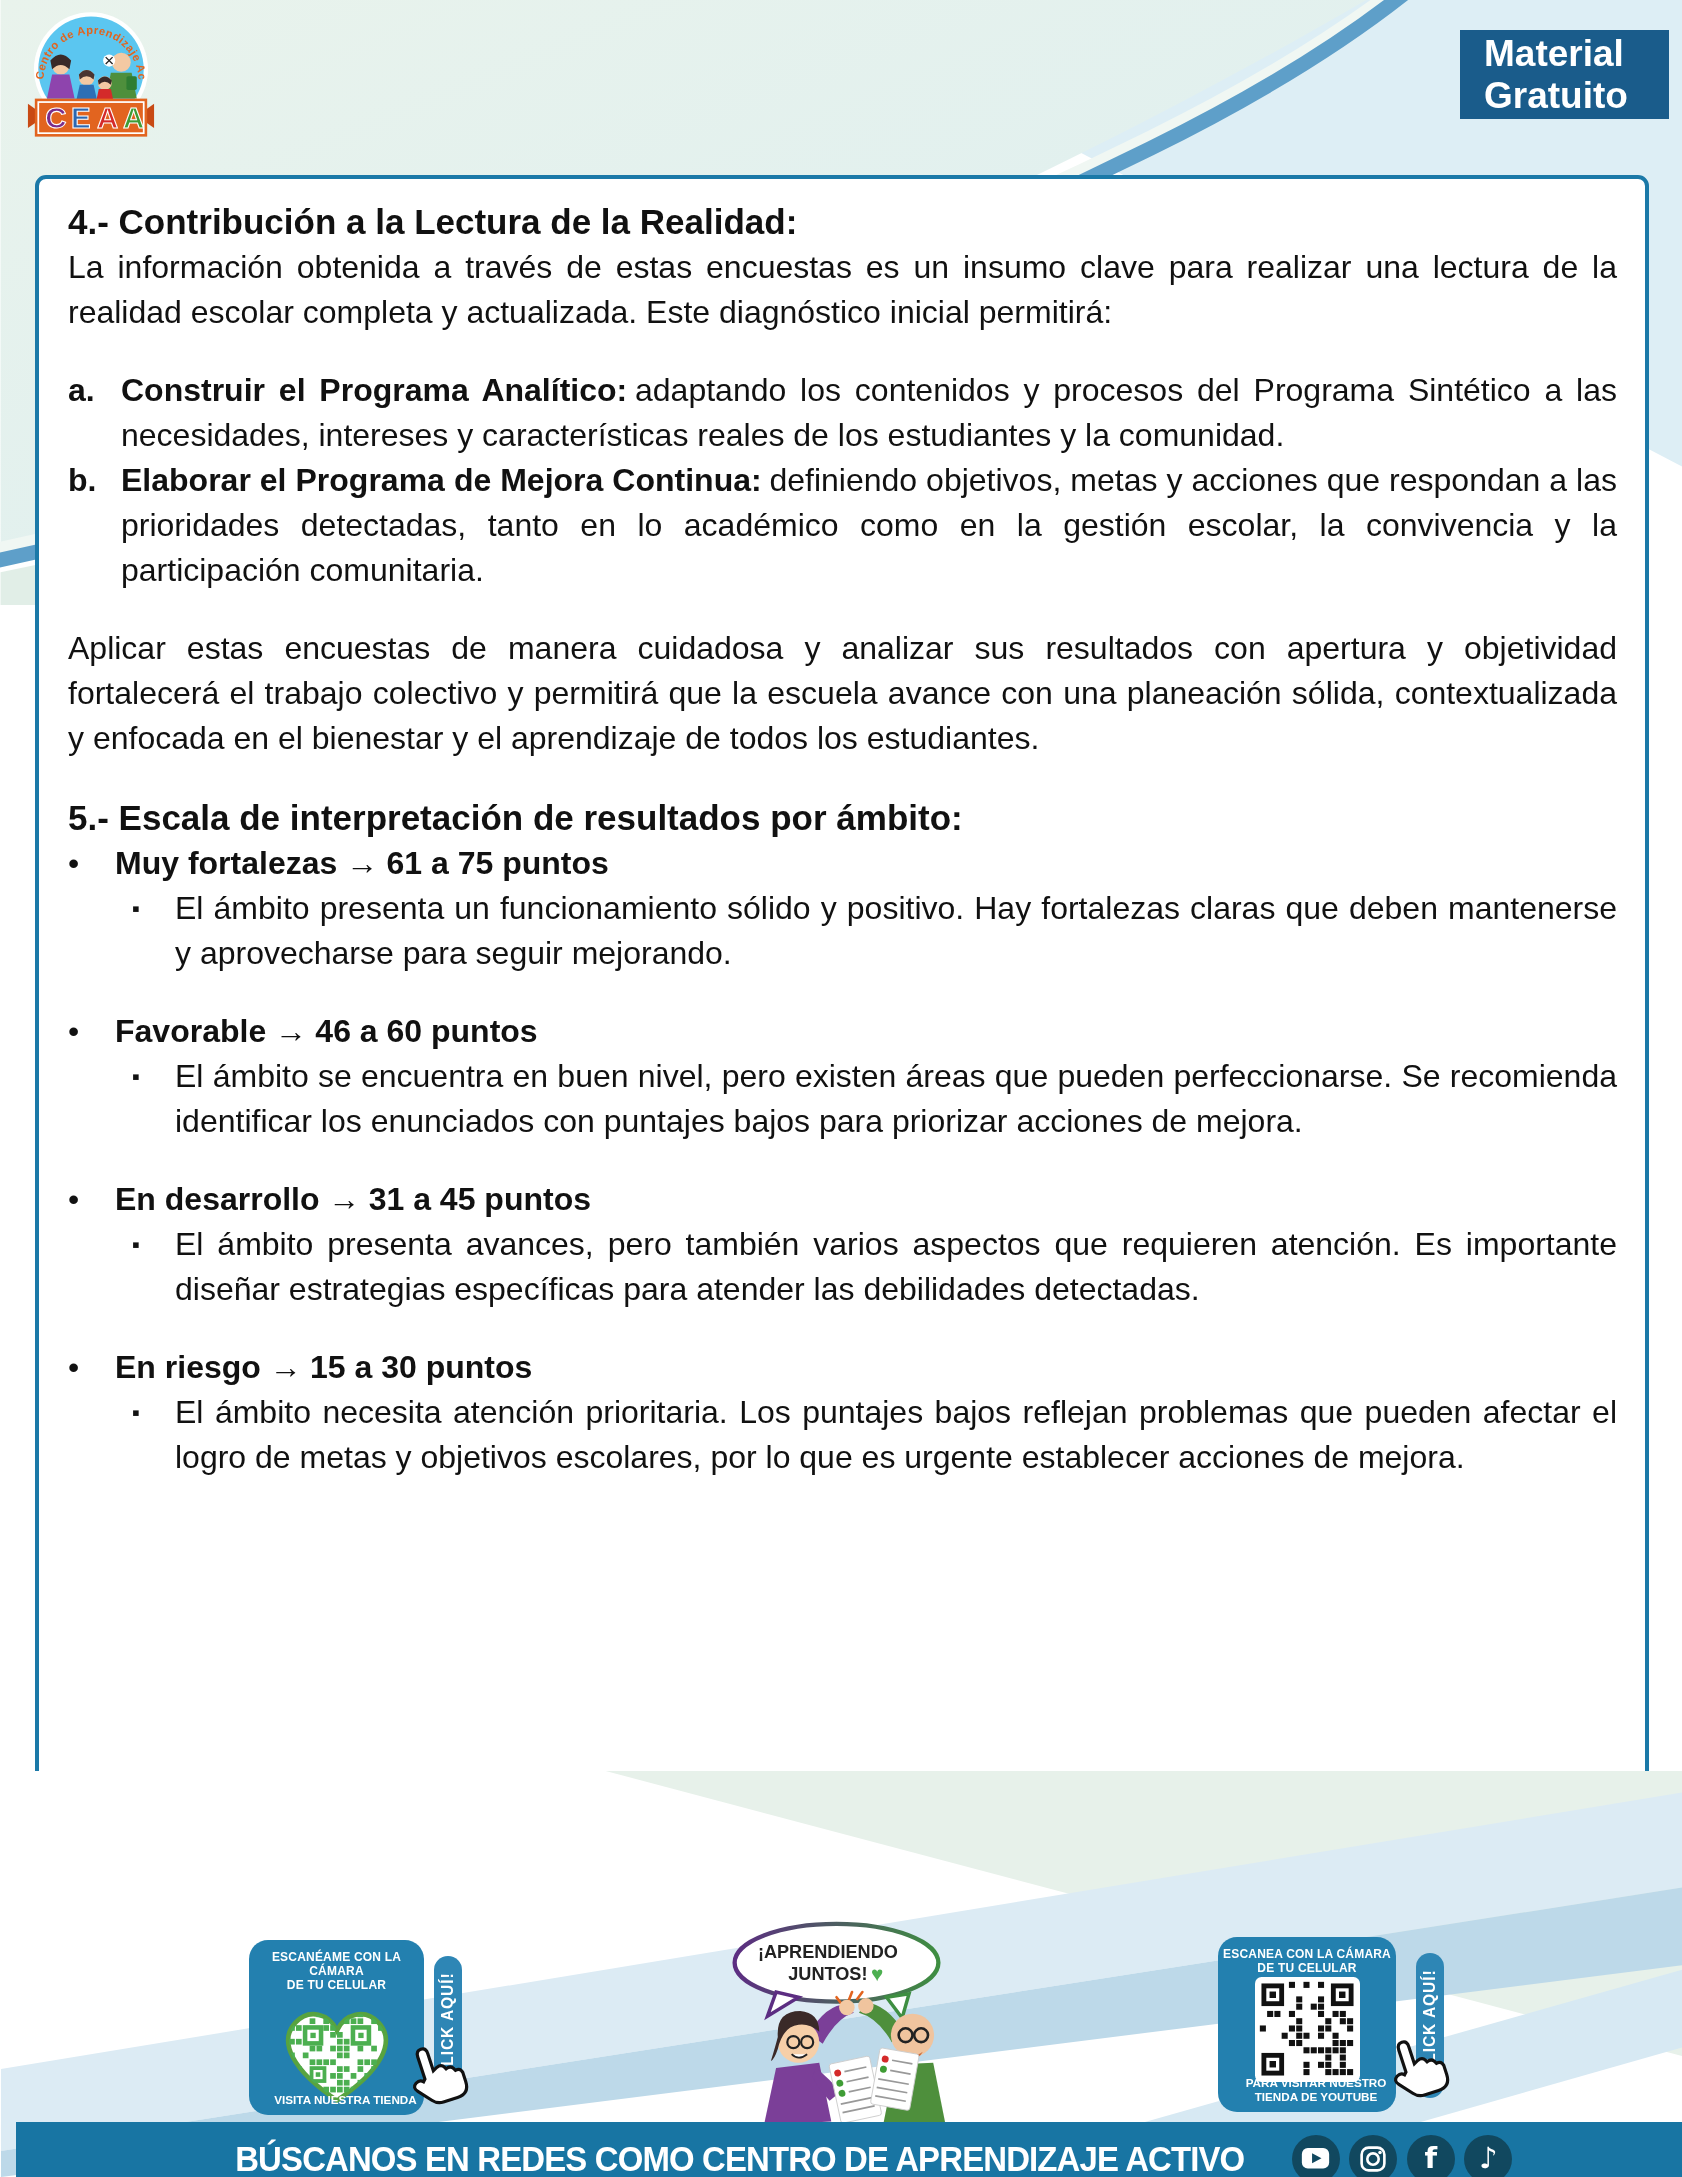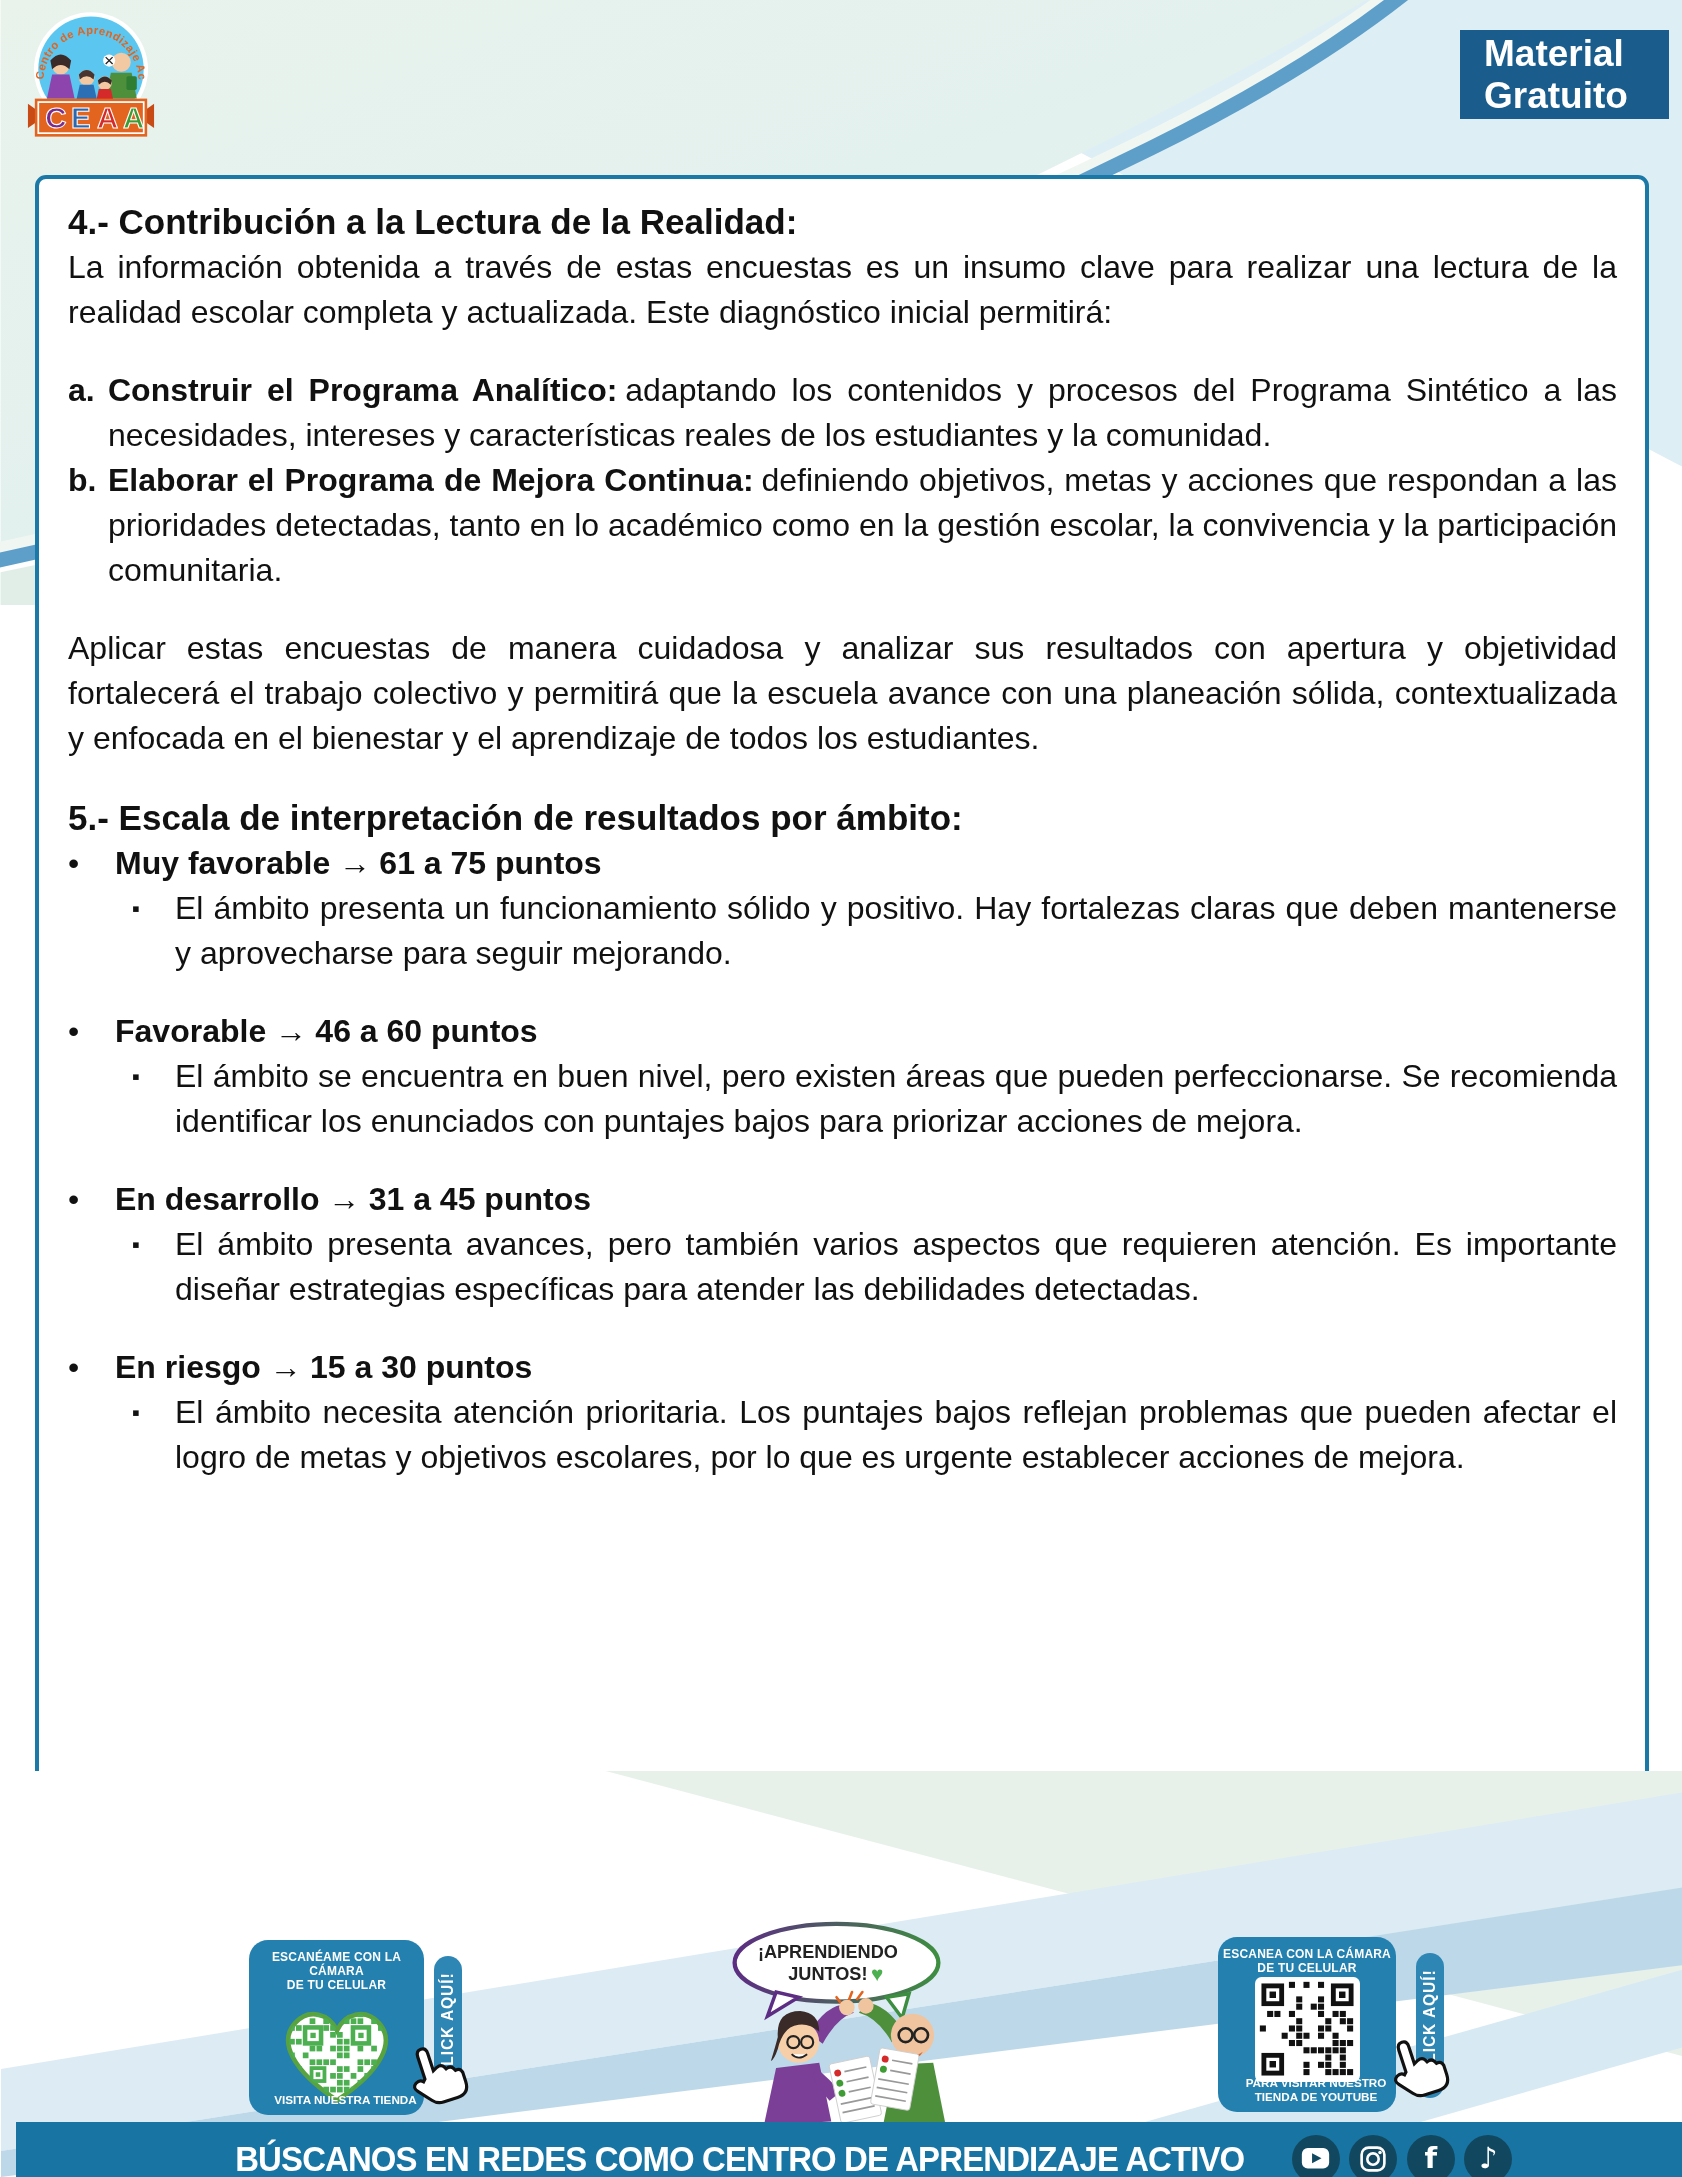--- a/index.html
+++ b/index.html
@@ -20,21 +20,21 @@
 
   
   .content-box{position:absolute;left:35px;top:175px;width:1614px;height:2036px;background:#fff;
                border:4.3px solid #1B79A8;border-radius:11px;box-shadow:0 8.6px 0 -2.6px #0F6390;
                box-sizing:border-box;padding:19px 28px 0 29px;font-size:32px;line-height:45px;}
   .h-title{font-weight:bold;font-size:35px;line-height:47px;}
   .justify{text-align:justify;}
   .gap{height:33px;}
   .flex-item{display:flex;align-items:flex-start;}
   .item-label{flex:0 0 40px;font-weight:bold;}
-  .item-text{flex:1;}
+  .item-text{flex:1;margin-left:13px;}
   .item-text b{margin-right:7.8px;}
   .l1{margin-top:0;}
   .l1 .bullet-marker{flex:0 0 47px;}
   .l2{margin-left:64px;}
   .l2 .bullet-marker{flex:0 0 43px;font-size:22.5px;line-height:45px;}
   .scale-name{font-weight:bold;}
   .arrow-glyph{font-weight:normal;margin:0 8.6px;}
 
   
   .deco-footer{position:absolute;left:0;top:1771px;width:1683px;height:406px;}
@@ -155,21 +155,21 @@
     </div>
 
     <div class="gap"></div>
     <p class="justify" style="margin:0">Aplicar estas encuestas de manera cuidadosa y analizar sus resultados con apertura y objetividad fortalecerá el trabajo colectivo y permitirá que la escuela avance con una planeación sólida, contextualizada y enfocada en el bienestar y el aprendizaje de todos los estudiantes.</p>
     <div class="gap"></div>
 
     <div class="h-title">5.- Escala de interpretación de resultados por ámbito:</div>
 
     <div class="flex-item l1">
       <span class="bullet-marker">•</span>
-      <div><span class="scale-name">Muy favorable</span><span class="arrow-glyph">→</span><span class="scale-name">61 a 75 puntos</span></div>
+      <div><span class="scale-name">Muy fortalezas</span><span class="arrow-glyph">→</span><span class="scale-name">61 a 75 puntos</span></div>
     </div>
     <div class="flex-item l2">
       <span class="bullet-marker">▪</span>
       <div class="justify">El ámbito presenta un funcionamiento sólido y positivo. Hay fortalezas claras que deben mantenerse y aprovecharse para seguir mejorando.</div>
     </div>
     <div class="gap"></div>
 
     <div class="flex-item l1">
       <span class="bullet-marker">•</span>
       <div><span class="scale-name">Favorable</span><span class="arrow-glyph">→</span><span class="scale-name">46 a 60 puntos</span></div>

